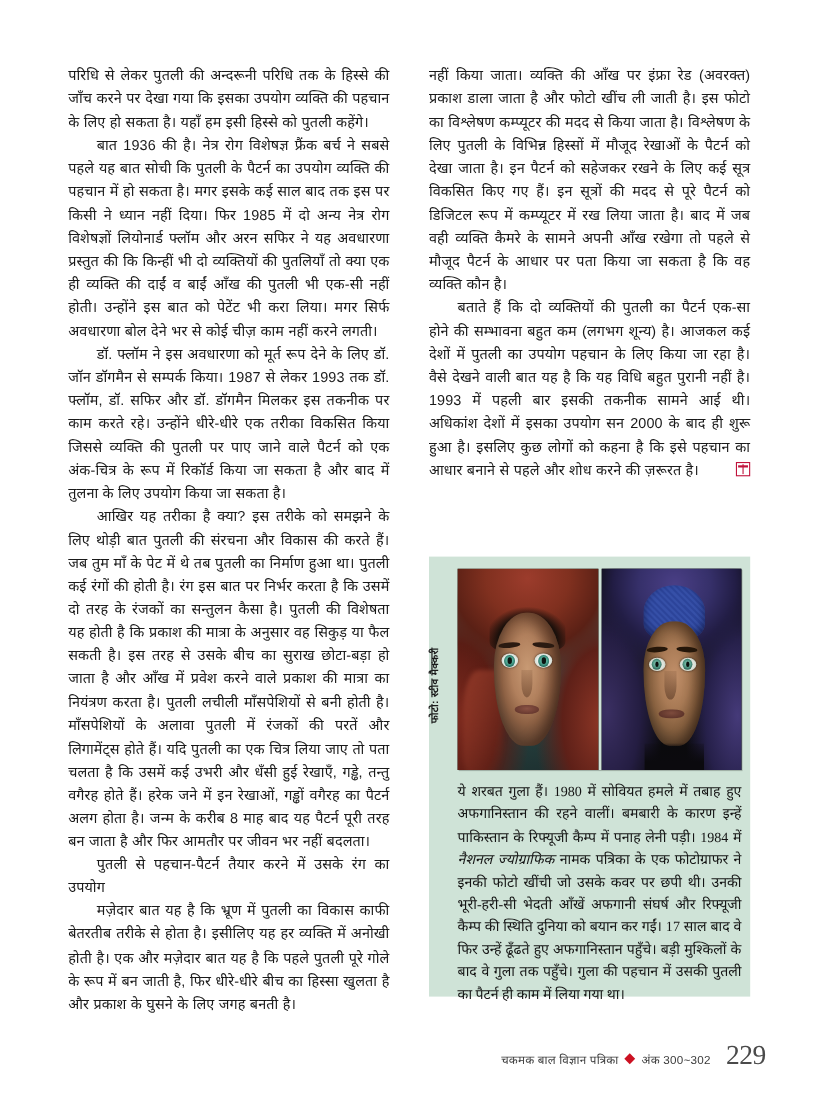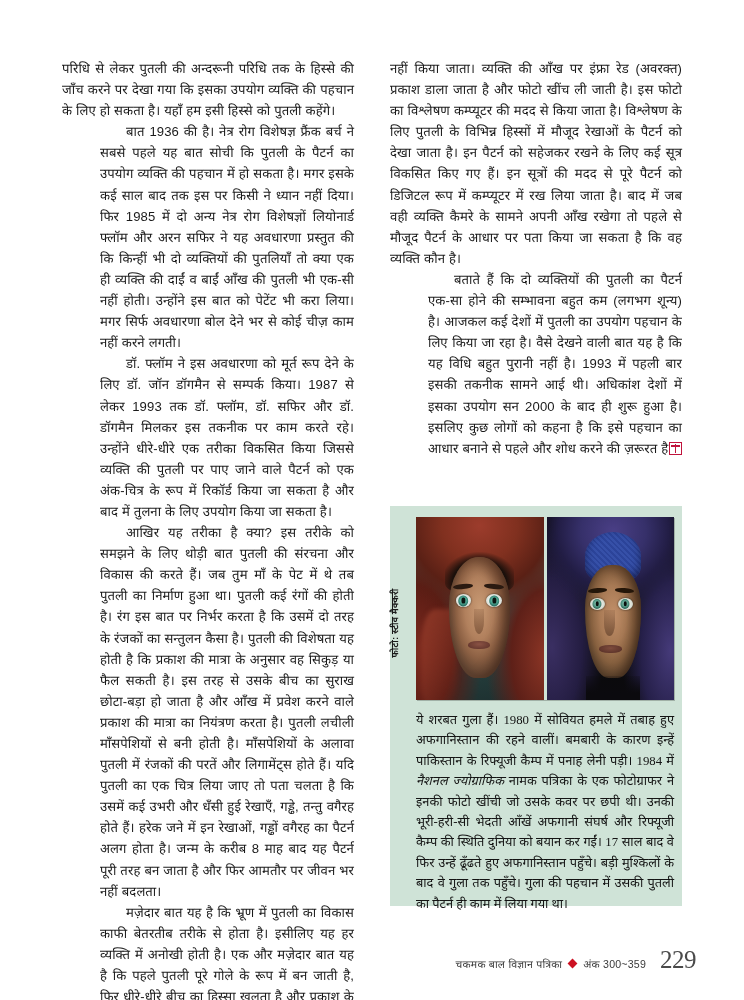--- a/index.html
+++ b/index.html
@@ -39,21 +39,21 @@
     text-indent: 26px;
     text-align: justify;
     font-size: 13.1px;
     line-height: 21.1px;
     color: #1a1a1a;
     font-family: Liberation Sans, sans-serif;
     letter-spacing: 0.1px;
     word-spacing: 0.2px;
   }
   .para.first { text-indent: 0; }
-  .para + .para { margin-top: 0; margin-left: 38px; }
+  .para + .para { margin-top: 0; }
 
   
   .endmark {
     display: inline-block;
     width: 13px;
     height: 13px;
     vertical-align: -1px;
     margin-left: 6px;
     border: 1.6px solid #c0133c;
     background: #ffffff;
@@ -314,22 +314,22 @@
 
 <div class="page">
 
   <div class="columns">
 
     <div class="col col-left">
       <p class="para first">परिधि से लेकर पुतली की अन्दरूनी परिधि तक के हिस्से की जाँच करने पर देखा गया कि इसका उपयोग व्यक्ति की पहचान के लिए हो सकता है। यहाँ हम इसी हिस्से को पुतली कहेंगे।</p>
       <p class="para">बात 1936 की है। नेत्र रोग विशेषज्ञ फ्रैंक बर्च ने सबसे पहले यह बात सोची कि पुतली के पैटर्न का उपयोग व्यक्ति की पहचान में हो सकता है। मगर इसके कई साल बाद तक इस पर किसी ने ध्यान नहीं दिया। फिर 1985 में दो अन्य नेत्र रोग विशेषज्ञों लियोनार्ड फ्लॉम और अरन सफिर ने यह अवधारणा प्रस्तुत की कि किन्हीं भी दो व्यक्तियों की पुतलियाँ तो क्या एक ही व्यक्ति की दाईं व बाईं आँख की पुतली भी एक-सी नहीं होती। उन्होंने इस बात को पेटेंट भी करा लिया। मगर सिर्फ अवधारणा बोल देने भर से कोई चीज़ काम नहीं करने लगती।</p>
       <p class="para">डॉ. फ्लॉम ने इस अवधारणा को मूर्त रूप देने के लिए डॉ. जॉन डॉगमैन से सम्पर्क किया। 1987 से लेकर 1993 तक डॉ. फ्लॉम, डॉ. सफिर और डॉ. डॉगमैन मिलकर इस तकनीक पर काम करते रहे। उन्होंने धीरे-धीरे एक तरीका विकसित किया जिससे व्यक्ति की पुतली पर पाए जाने वाले पैटर्न को एक अंक-चित्र के रूप में रिकॉर्ड किया जा सकता है और बाद में तुलना के लिए उपयोग किया जा सकता है।</p>
       <p class="para">आखिर यह तरीका है क्या? इस तरीके को समझने के लिए थोड़ी बात पुतली की संरचना और विकास की करते हैं। जब तुम माँ के पेट में थे तब पुतली का निर्माण हुआ था। पुतली कई रंगों की होती है। रंग इस बात पर निर्भर करता है कि उसमें दो तरह के रंजकों का सन्तुलन कैसा है। पुतली की विशेषता यह होती है कि प्रकाश की मात्रा के अनुसार वह सिकुड़ या फैल सकती है। इस तरह से उसके बीच का सुराख छोटा-बड़ा हो जाता है और आँख में प्रवेश करने वाले प्रकाश की मात्रा का नियंत्रण करता है। पुतली लचीली माँसपेशियों से बनी होती है। माँसपेशियों के अलावा पुतली में रंजकों की परतें और लिगामेंट्स होते हैं। यदि पुतली का एक चित्र लिया जाए तो पता चलता है कि उसमें कई उभरी और धँसी हुई रेखाएँ, गड्ढे, तन्तु वगैरह होते हैं। हरेक जने में इन रेखाओं, गड्ढों वगैरह का पैटर्न अलग होता है। जन्म के करीब 8 माह बाद यह पैटर्न पूरी तरह बन जाता है और फिर आमतौर पर जीवन भर नहीं बदलता।</p>
+      <p class="para">पुतली से पहचान-पैटर्न तैयार करने में उसके रंग का उपयोग</p>
       <p class="para">मज़ेदार बात यह है कि भ्रूण में पुतली का विकास काफी बेतरतीब तरीके से होता है। इसीलिए यह हर व्यक्ति में अनोखी होती है। एक और मज़ेदार बात यह है कि पहले पुतली पूरे गोले के रूप में बन जाती है, फिर धीरे-धीरे बीच का हिस्सा खुलता है और प्रकाश के घुसने के लिए जगह बनती है।</p>
-      <p class="para">पुतली से पहचान-पैटर्न तैयार करने में उसके रंग का उपयोग</p>
     </div>
 
     <div class="col col-right">
       <p class="para first">नहीं किया जाता। व्यक्ति की आँख पर इंफ्रा रेड (अवरक्त) प्रकाश डाला जाता है और फोटो खींच ली जाती है। इस फोटो का विश्लेषण कम्प्यूटर की मदद से किया जाता है। विश्लेषण के लिए पुतली के विभिन्न हिस्सों में मौजूद रेखाओं के पैटर्न को देखा जाता है। इन पैटर्न को सहेजकर रखने के लिए कई सूत्र विकसित किए गए हैं। इन सूत्रों की मदद से पूरे पैटर्न को डिजिटल रूप में कम्प्यूटर में रख लिया जाता है। बाद में जब वही व्यक्ति कैमरे के सामने अपनी आँख रखेगा तो पहले से मौजूद पैटर्न के आधार पर पता किया जा सकता है कि वह व्यक्ति कौन है।</p>
       <p class="para">बताते हैं कि दो व्यक्तियों की पुतली का पैटर्न एक-सा होने की सम्भावना बहुत कम (लगभग शून्य) है। आजकल कई देशों में पुतली का उपयोग पहचान के लिए किया जा रहा है। वैसे देखने वाली बात यह है कि यह विधि बहुत पुरानी नहीं है। 1993 में पहली बार इसकी तकनीक सामने आई थी। अधिकांश देशों में इसका उपयोग सन 2000 के बाद ही शुरू हुआ है। इसलिए कुछ लोगों को कहना है कि इसे पहचान का आधार बनाने से पहले और शोध करने की ज़रूरत है।</p>
       <div class="endline">
         <span class="endmark"></span>
       </div>
     </div>
 
@@ -387,17 +387,17 @@
 
     </div>
 
     <div class="photo-caption"><span>ये शरबत गुला हैं। 1980 में सोवियत हमले में तबाह हुए अफगानिस्तान की रहने वालीं। बमबारी के कारण इन्हें पाकिस्तान के रिफ्यूजी कैम्प में पनाह लेनी पड़ी। 1984 में </span><span class="ital">नैशनल ज्योग्राफिक</span><span> नामक पत्रिका के एक फोटोग्राफर ने इनकी फोटो खींची जो उसके कवर पर छपी थी। उनकी भूरी-हरी-सी भेदती आँखें अफगानी संघर्ष और रिफ्यूजी कैम्प की स्थिति दुनिया को बयान कर गईं। 17 साल बाद वे फिर उन्हें ढूँढते हुए अफगानिस्तान पहुँचे। बड़ी मुश्किलों के बाद वे गुला तक पहुँचे। गुला की पहचान में उसकी पुतली का पैटर्न ही काम में लिया गया था।</span></div>
 
   </div>
 
   <div class="footer">
     <span class="footer-mag">चकमक बाल विज्ञान पत्रिका</span>
     <span class="footer-diamond"></span>
-    <span class="footer-issue">अंक 300~359</span>
+    <span class="footer-issue">अंक 300~302</span>
     <span class="footer-page">229</span>
   </div>
 
 </div>
 
 </body></html>

